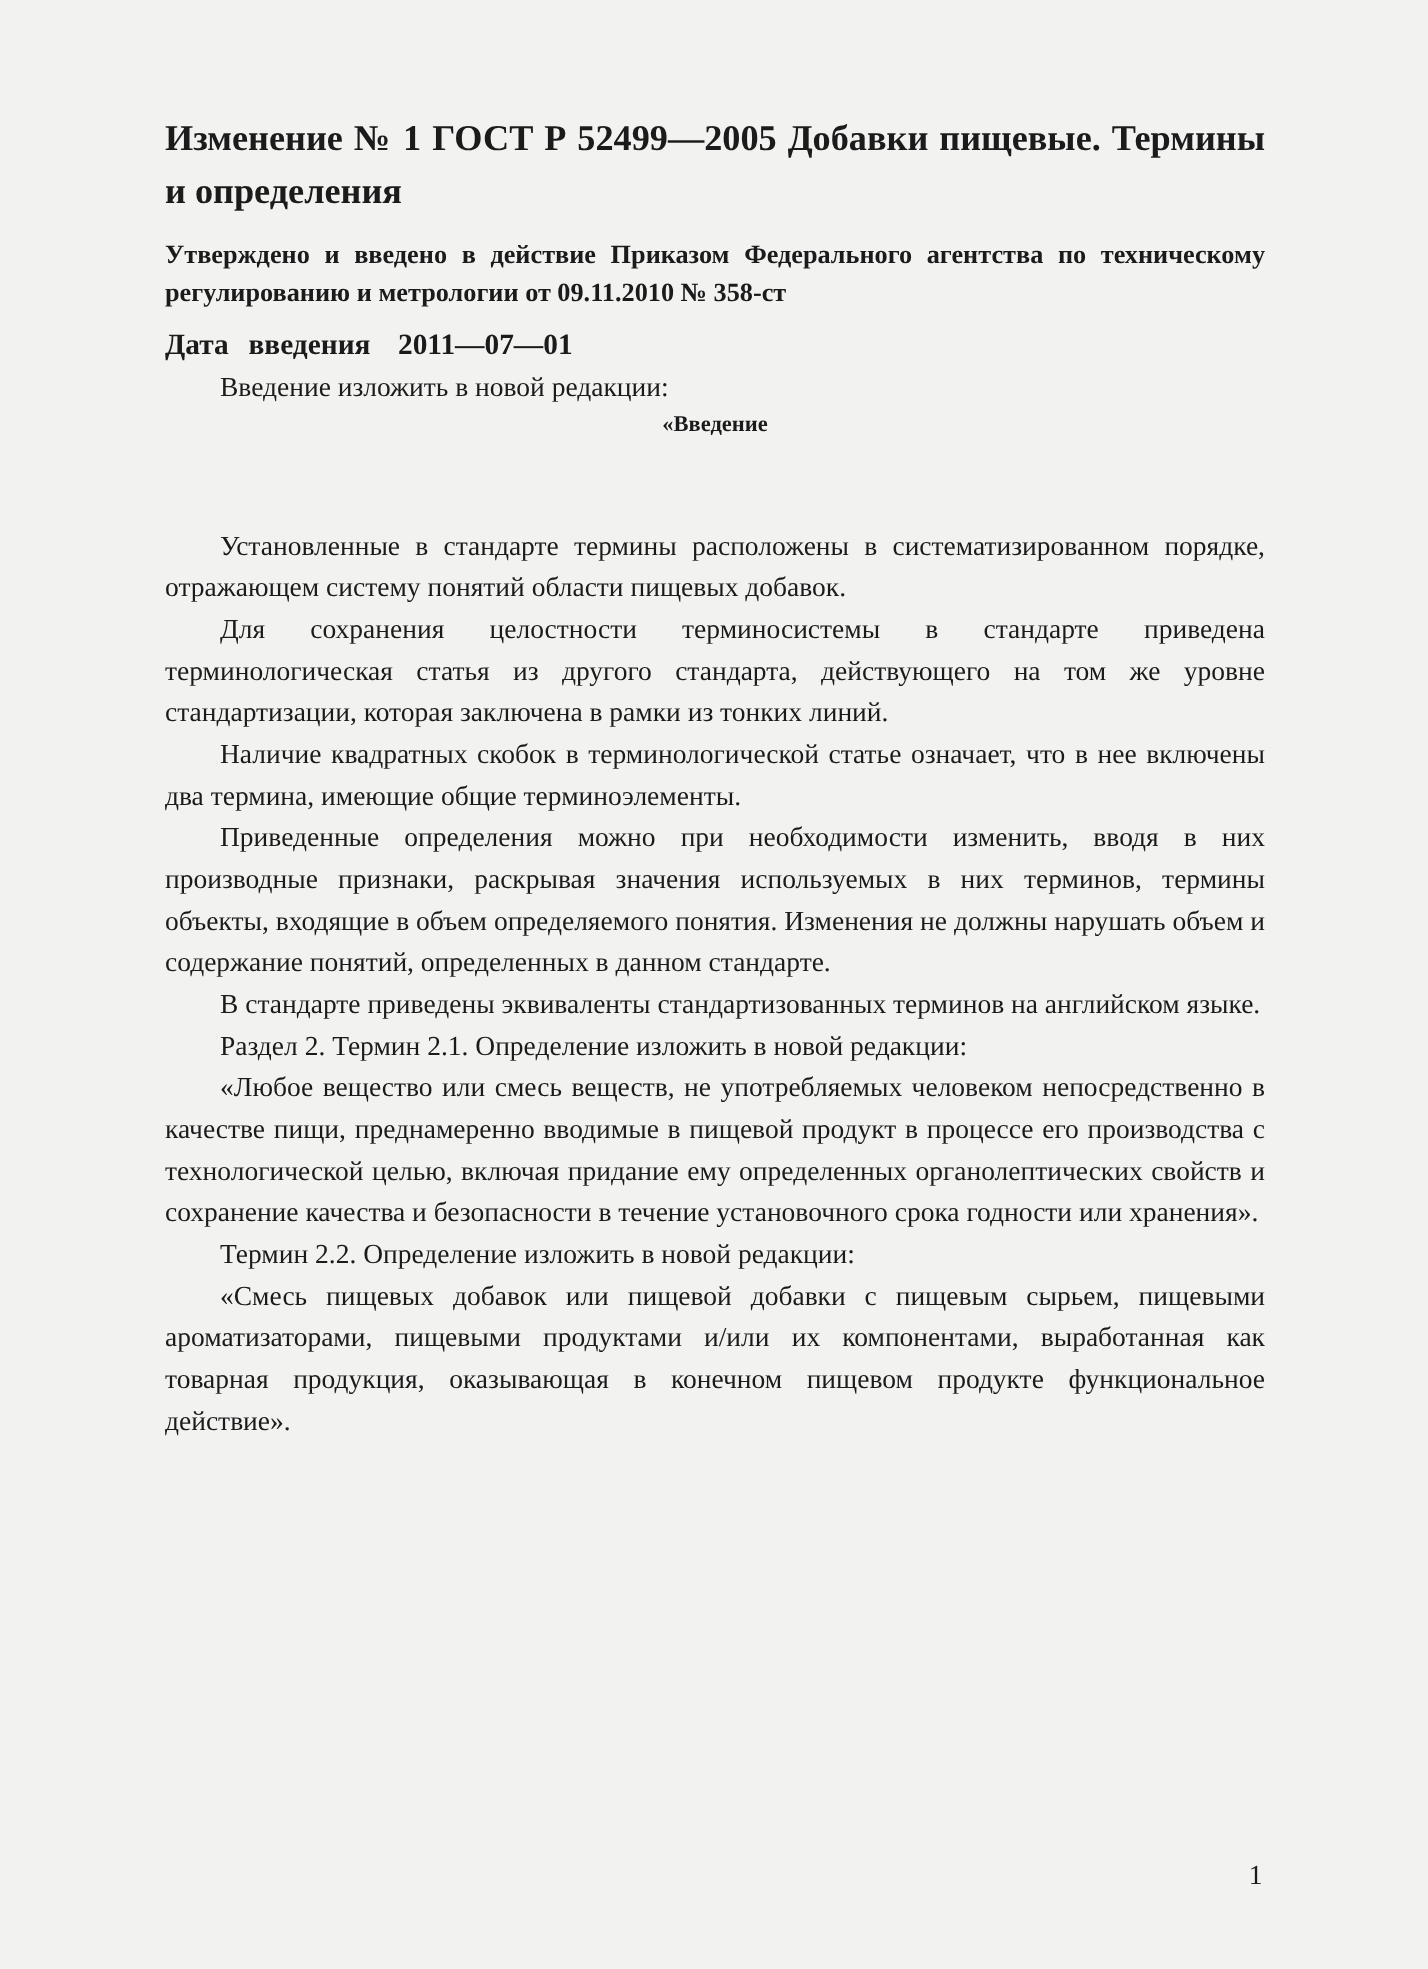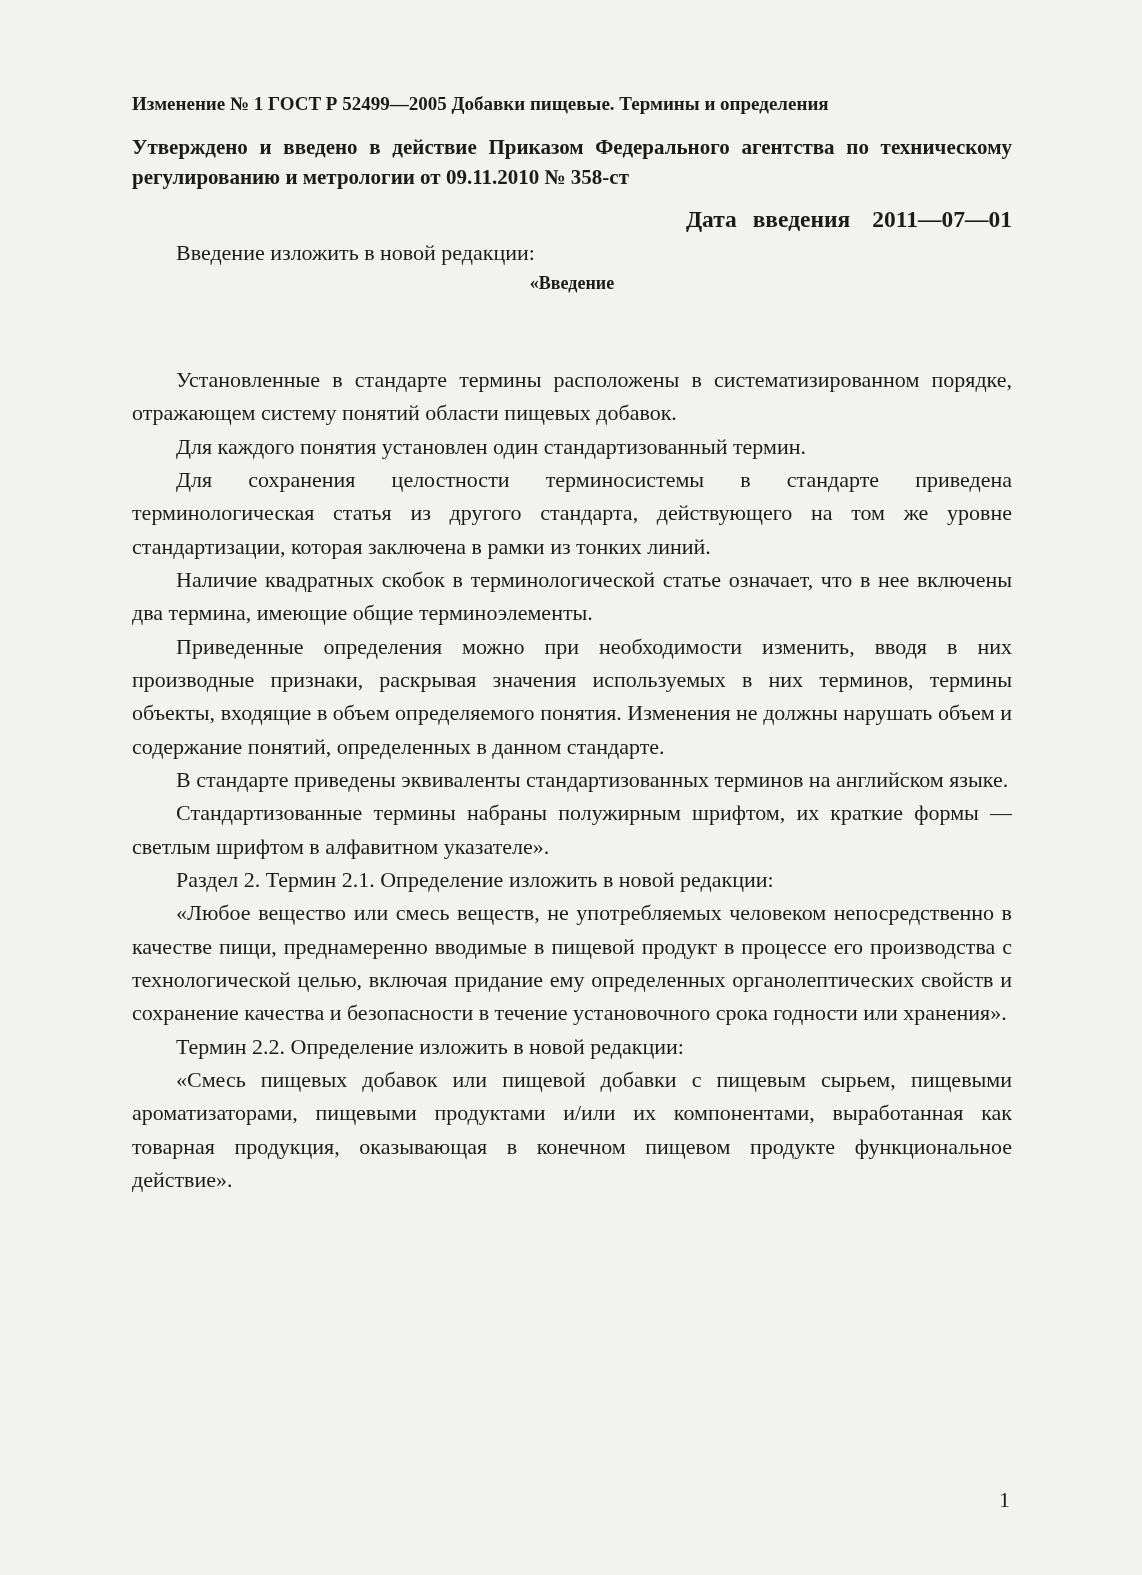--- a/index.html
+++ b/index.html
@@ -14,37 +14,37 @@
     position: relative;
     width: 1142px;
     height: 1575px;
     box-sizing: border-box;
     padding: 90px 130px 0 132px;
     font-family: "Liberation Serif", "DejaVu Serif", serif;
     color: #1b1b1b;
     background: #f2f2f1;
   }
   .doc-title {
-    font-size: 19px;
+    font-size: 29px;
     font-weight: bold;
     text-align: justify;
     line-height: 1.45;
     margin: 0 0 14px 0;
   }
   .doc-approval {
     font-size: 21px;
     font-weight: bold;
     text-align: justify;
     line-height: 1.45;
     margin: 0 0 10px 0;
   }
   .date-line {
     font-size: 23.5px;
     font-weight: bold;
-    text-align: right;
+    text-align: left;
     line-height: 1.45;
     margin: 0 0 0 0;
     word-spacing: 10px;
   }
   .date-line .gap {
     display: inline-block;
     width: 22px;
   }
   .body-block {
   }
@@ -85,26 +85,24 @@
 
   <p class="date-line"><span>Дата введения</span><span class="gap"></span><span>2011—07—01</span></p>
 
   <div class="body-block">
 
     <p class="para">Введение изложить в новой редакции:</p>
 
     <p class="center-head">«Введение</p>
 
     <p class="para gap-before">Установленные в стандарте термины расположены в систематизированном порядке, отражающем систему понятий области пищевых добавок.</p>
-    <p class="para">Для каждого понятия установлен один стандартизованный термин.</p>
     <p class="para">Для сохранения целостности терминосистемы в стандарте приведена терминологическая статья из другого стандарта, действующего на том же уровне стандартизации, которая заключена в рамки из тонких линий.</p>
     <p class="para">Наличие квадратных скобок в терминологической статье означает, что в нее включены два термина, имеющие общие терминоэлементы.</p>
     <p class="para">Приведенные определения можно при необходимости изменить, вводя в них производные признаки, раскрывая значения используемых в них терминов, термины объекты, входящие в объем определяемого понятия. Изменения не должны нарушать объем и содержание понятий, определенных в данном стандарте.</p>
     <p class="para">В стандарте приведены эквиваленты стандартизованных терминов на английском языке.</p>
-    <p class="para">Стандартизованные термины набраны полужирным шрифтом, их краткие формы — светлым шрифтом в алфавитном указателе».</p>
     <p class="para">Раздел 2. Термин 2.1. Определение изложить в новой редакции:</p>
     <p class="para">«Любое вещество или смесь веществ, не употребляемых человеком непосредственно в качестве пищи, преднамеренно вводимые в пищевой продукт в процессе его производства с технологической целью, включая придание ему определенных органолептических свойств и сохранение качества и безопасности в течение установочного срока годности или хранения».</p>
     <p class="para">Термин 2.2. Определение изложить в новой редакции:</p>
     <p class="para">«Смесь пищевых добавок или пищевой добавки с пищевым сырьем, пищевыми ароматизаторами, пищевыми продуктами и/или их компонентами, выработанная как товарная продукция, оказывающая в конечном пищевом продукте функциональное действие».</p>
 
   </div>
 
   <div class="page-number">1</div>
 
 </div>

